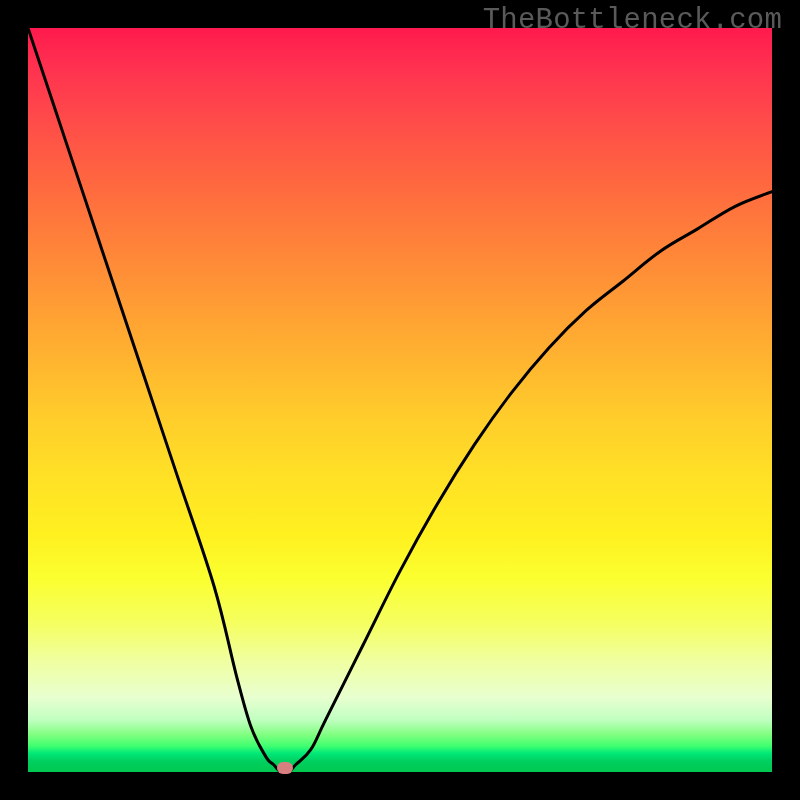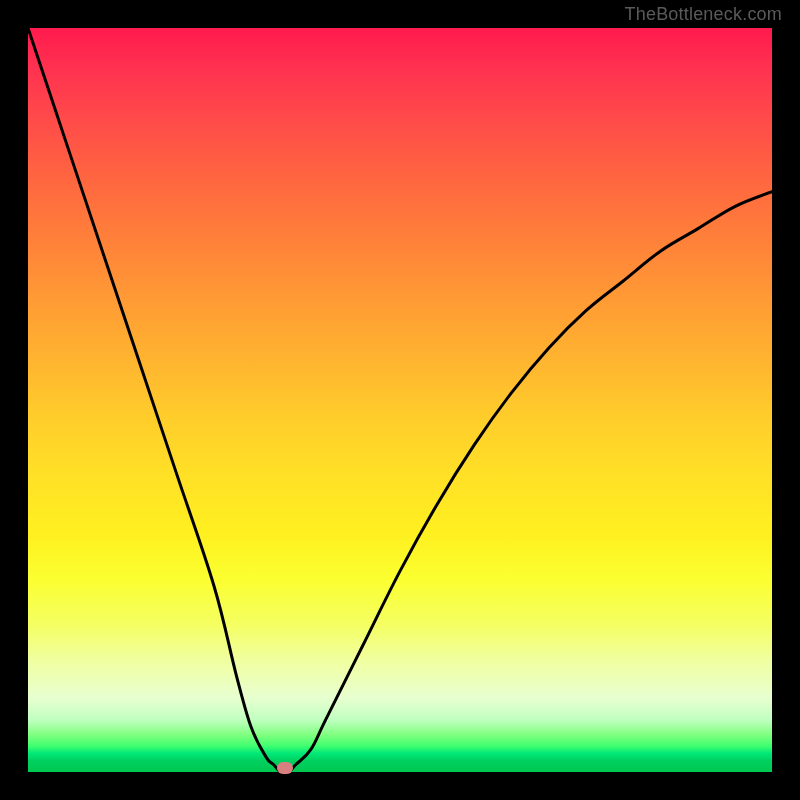--- a/index.html
+++ b/index.html
@@ -61,22 +61,22 @@
       left: 28px;
       width: 744px;
       height: 744px;
       z-index: 2;
     }
     .watermark {
       position: absolute;
       top: 4px;
       right: 18px;
       color: #5a5a5a;
-      font-family: Liberation Sans, sans-serif;
-      font-size: 18px;
+      font-family: Liberation Mono, monospace;
+      font-size: 29px;
       font-weight: 400;
       z-index: 5;
       letter-spacing: 0.2px;
     }
     .marker {
       position: absolute;
       width: 16px;
       height: 12px;
       background: #d88080;
       border-radius: 6px;

